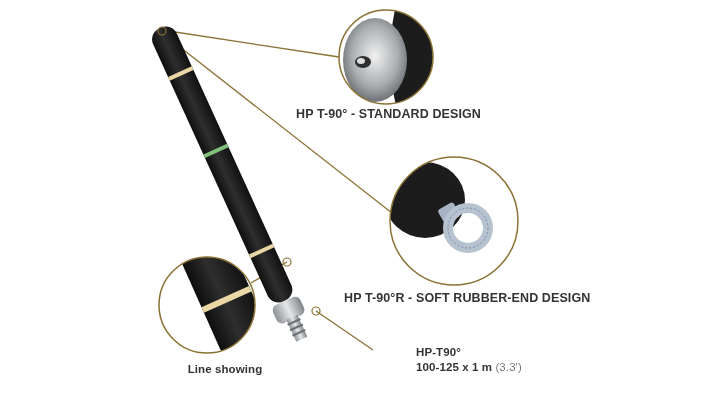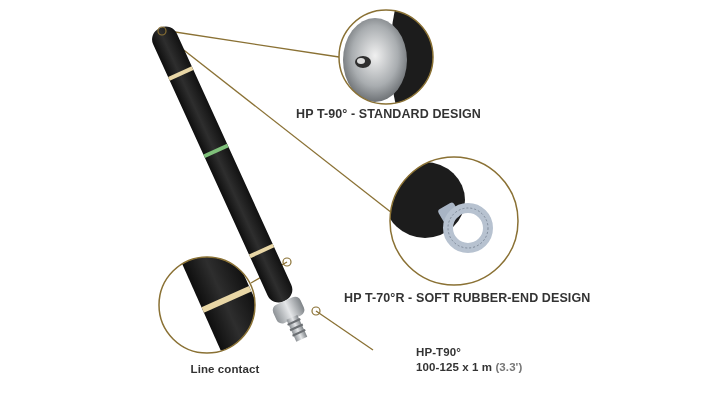--- a/index.html
+++ b/index.html
@@ -1,21 +1,21 @@
 <!DOCTYPE html>
 <html><head>
 <meta charset="utf-8">
 <style>
   html, body { margin:0; padding:0; background:#ffffff; }
   body { width:720px; height:405px; overflow:hidden; position:relative; font-family:"Liberation Sans", sans-serif; }
   #stage { position:absolute; left:0; top:0; width:720px; height:405px; }
   .label { position:absolute; font-weight:bold; color:#333333; white-space:nowrap; letter-spacing:0.1px; }
   .label-main { font-size:12.5px; }
   .label-small { font-size:11.5px; line-height:14px;padding-left:18px; }
-  .light { font-weight:bold; color:#777777; }
+  .light { font-weight:normal; color:#777777; }
   .center { text-align:center; }
 </style>
 </head>
 <body>
 
 <div id="stage">
   <svg width="720" height="405" viewBox="0 0 720 405" xmlns="http://www.w3.org/2000/svg">
     <defs>
       <linearGradient id="pipeG" x1="0" y1="0" x2="1" y2="0">
         <stop offset="0" stop-color="#0e0e0e"></stop>
@@ -87,24 +87,24 @@
       <rect x="155" y="255" width="105" height="105" fill="#ffffff"></rect>
       <g transform="translate(200,240) rotate(-24)">
         <rect x="-26" y="0" width="52" height="140" fill="url(#pipeG)"></rect>
         <rect x="-26" y="62" width="52" height="6" fill="#e9d7a6"></rect>
       </g>
     </g>
     <circle cx="207" cy="305" r="48" fill="none" stroke="#8a7134" stroke-width="1.5"></circle>
   </svg>
 
   <div class="label label-main" style="left:296px; top:107px;">HP T-90° - STANDARD DESIGN</div>
-  <div class="label label-main" style="left:344px; top:291px;">HP T-70°R - SOFT RUBBER-END DESIGN</div>
+  <div class="label label-main" style="left:344px; top:291px;">HP T-90°R - SOFT RUBBER-END DESIGN</div>
 
   <div class="label label-small" style="left:398px; top:345px;">HP-T90°</div>
   <div class="label label-small" style="left:398px; top:360px;">
     <span>100-125 x 1 m</span>
     <span class="light">(3.3')</span>
   </div>
 
   <div class="label label-small center" style="left:165px; top:362px; width:84px;">
-    <div>Line contact</div>
+    <div>Line showing</div>
   </div>
 </div>
 
 </body></html>

